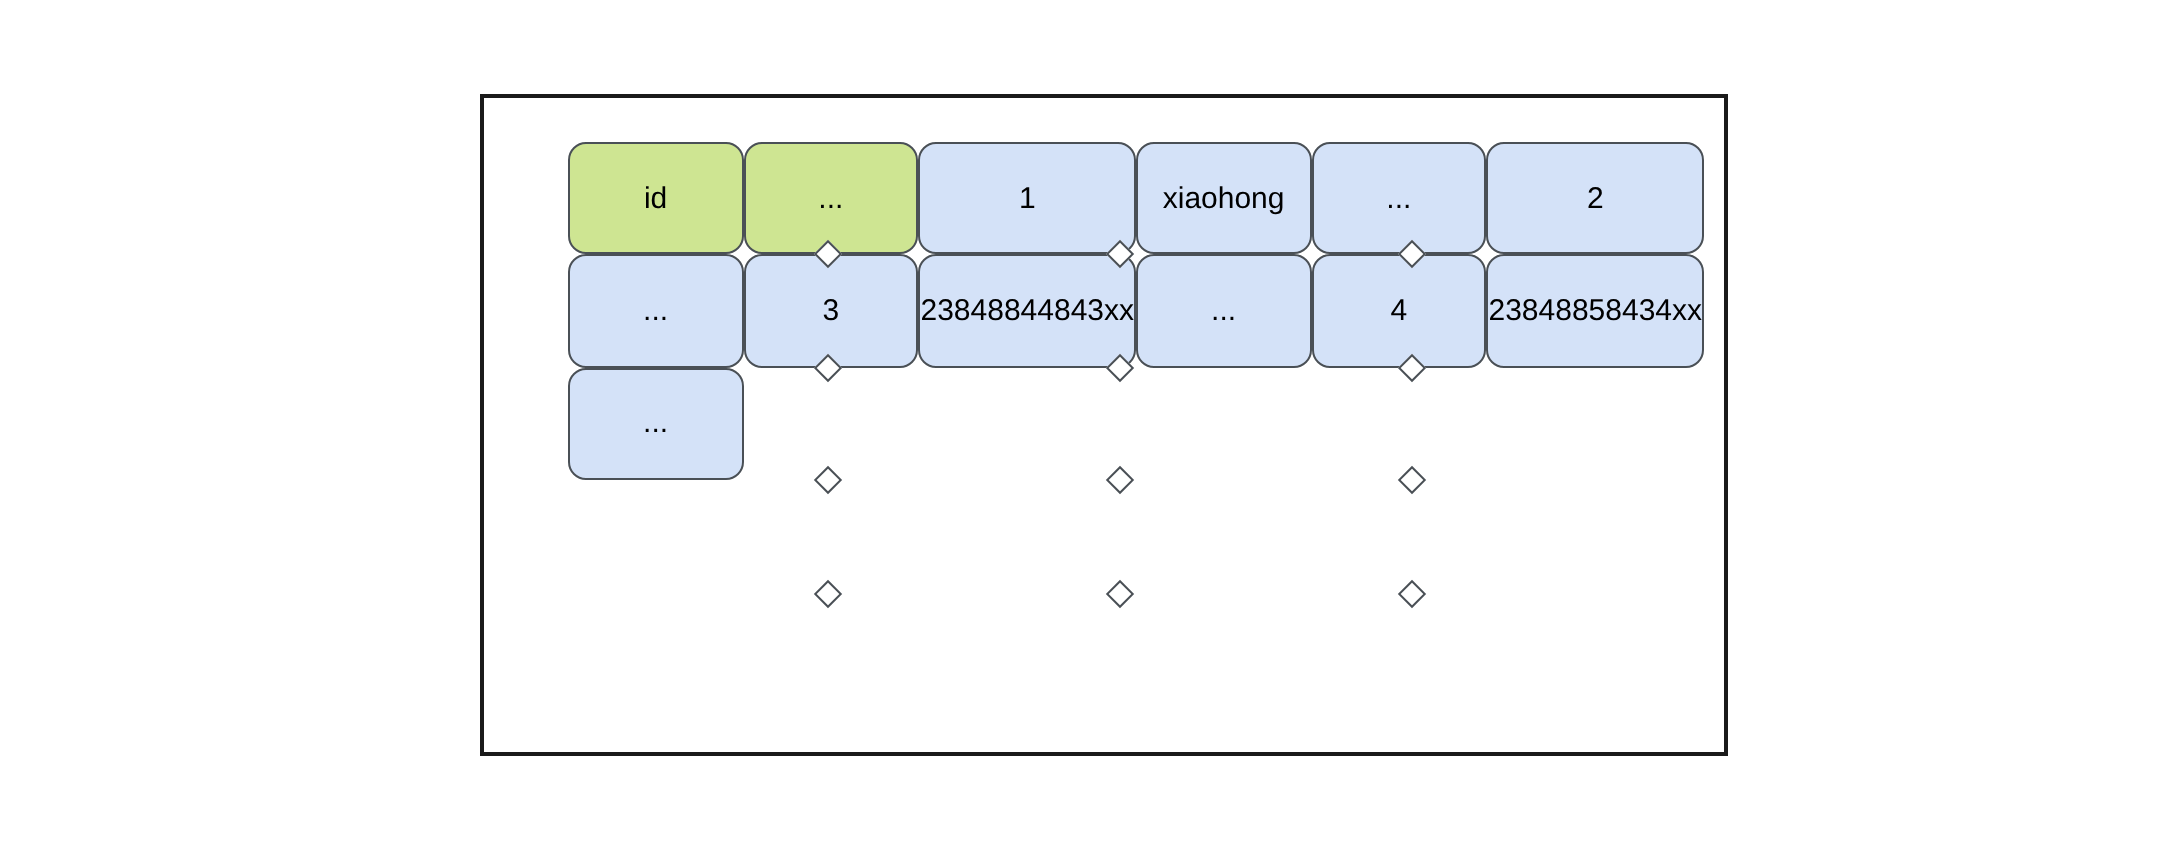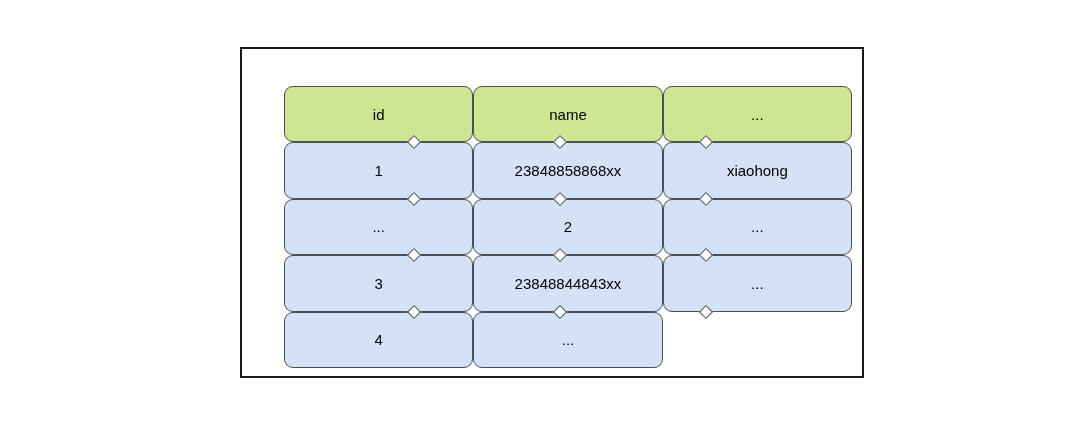--- a/index.html
+++ b/index.html
@@ -22,25 +22,25 @@
     top: 47px;
     width: 624px;
     height: 331px;
     box-sizing: border-box;
     border: 2px solid var(--frame-border, #1a1a1a);
     background: #ffffff;
   }
   .table-grid {
     position: absolute;
     left: 26px;
-    top: 37px;
+    top: 22px;
     width: 568px;
     height: 282px;
     display: grid;
-    grid-template-columns: repeat(3, 1fr);
+    grid-template-columns: repeat(6, 1fr);
     grid-template-rows: repeat(5, 1fr);
     padding-left: 16px;
   }
   .cell {
     box-sizing: border-box;
     border: 1.5px solid var(--cell-border, #4a5056);
     border-radius: 9px;
     display: flex;
     align-items: center;
     justify-content: center;
@@ -61,36 +61,35 @@
   }
 </style>
 </head>
 <body>
 
 <div class="stage">
   <div class="frame">
     <div class="table-grid">
 
       <div class="cell header">id</div>
-      <div class="cell header">name</div>
       <div class="cell header">...</div>
 
       <div class="cell data">1</div>
-      <div class="cell data">23848858868xx</div>
       <div class="cell data">xiaohong</div>
       <div class="cell data">...</div>
 
       <div class="cell data">2</div>
       <div class="cell data">...</div>
 
       <div class="cell data">3</div>
       <div class="cell data">23848844843xx</div>
       <div class="cell data">...</div>
 
       <div class="cell data">4</div>
+      <div class="cell data">23848858434xx</div>
       <div class="cell data">...</div>
 
       <div class="diamond" style="left:25%; top:20%;"></div>
       <div class="diamond" style="left:50%; top:20%;"></div>
       <div class="diamond" style="left:75%; top:20%;"></div>
       <div class="diamond" style="left:25%; top:40%;"></div>
       <div class="diamond" style="left:50%; top:40%;"></div>
       <div class="diamond" style="left:75%; top:40%;"></div>
       <div class="diamond" style="left:25%; top:60%;"></div>
       <div class="diamond" style="left:50%; top:60%;"></div>

